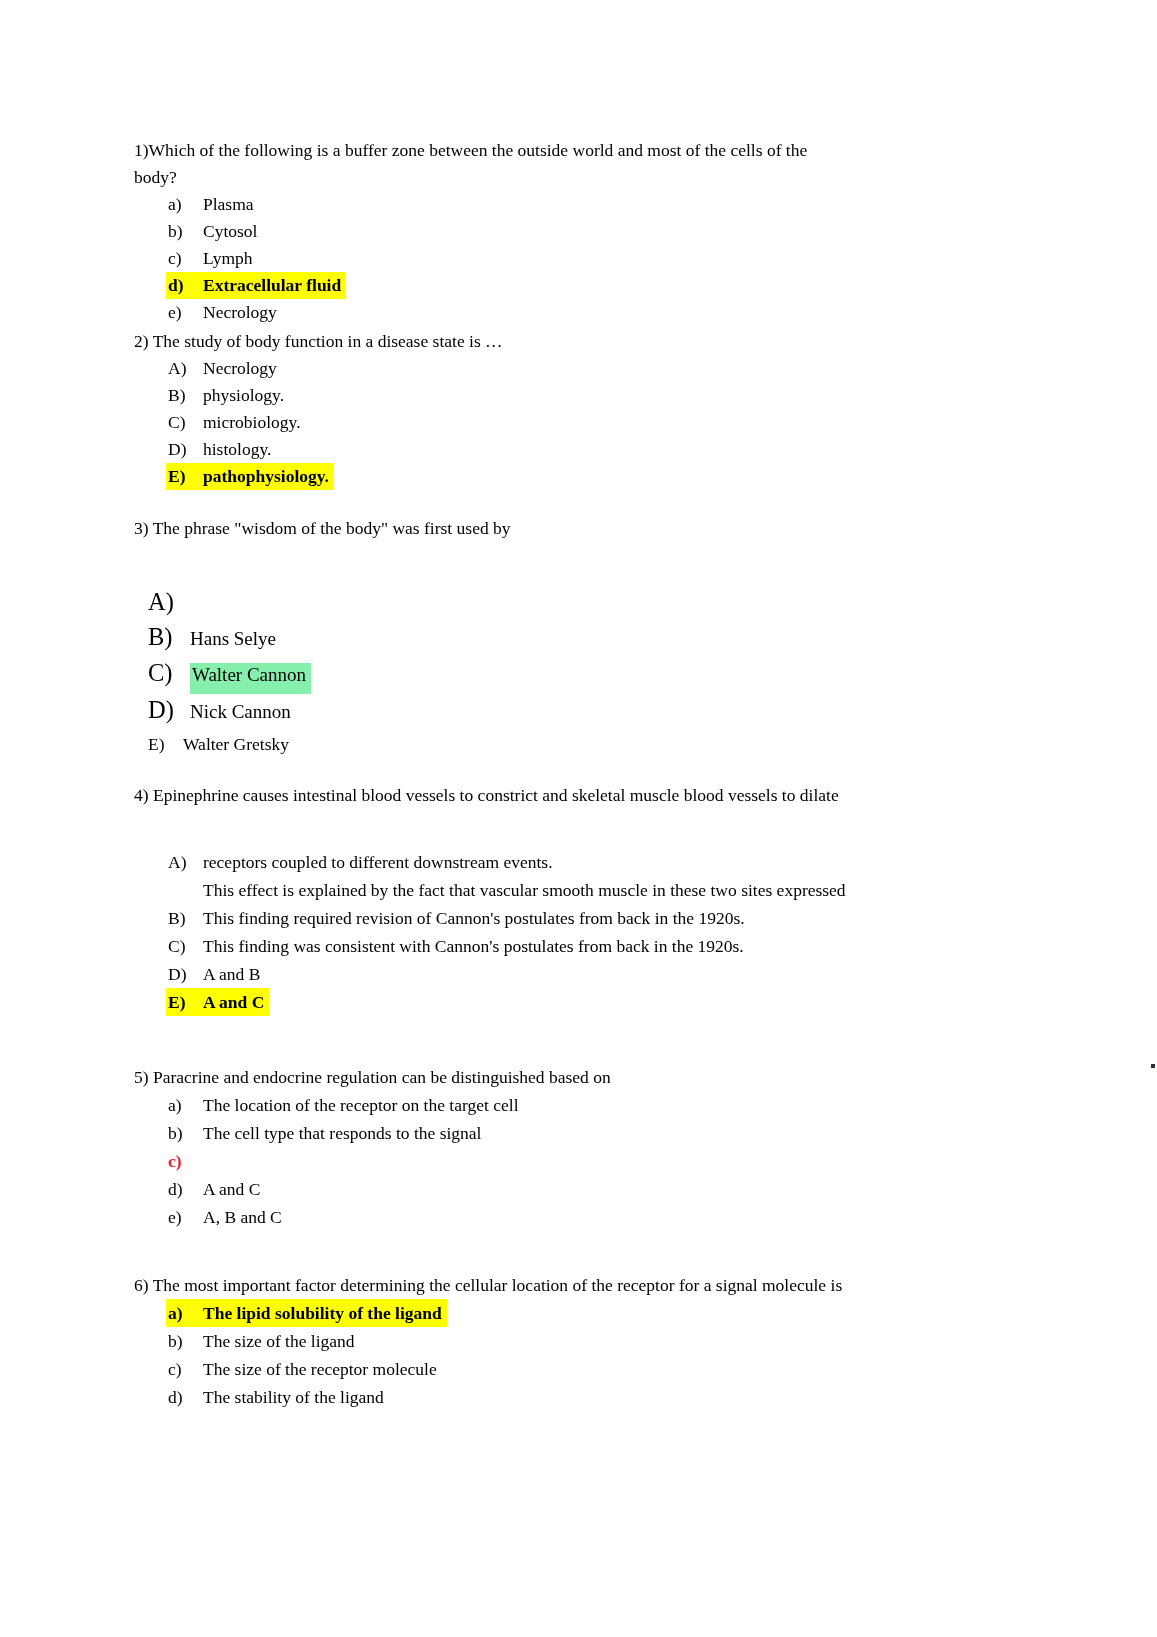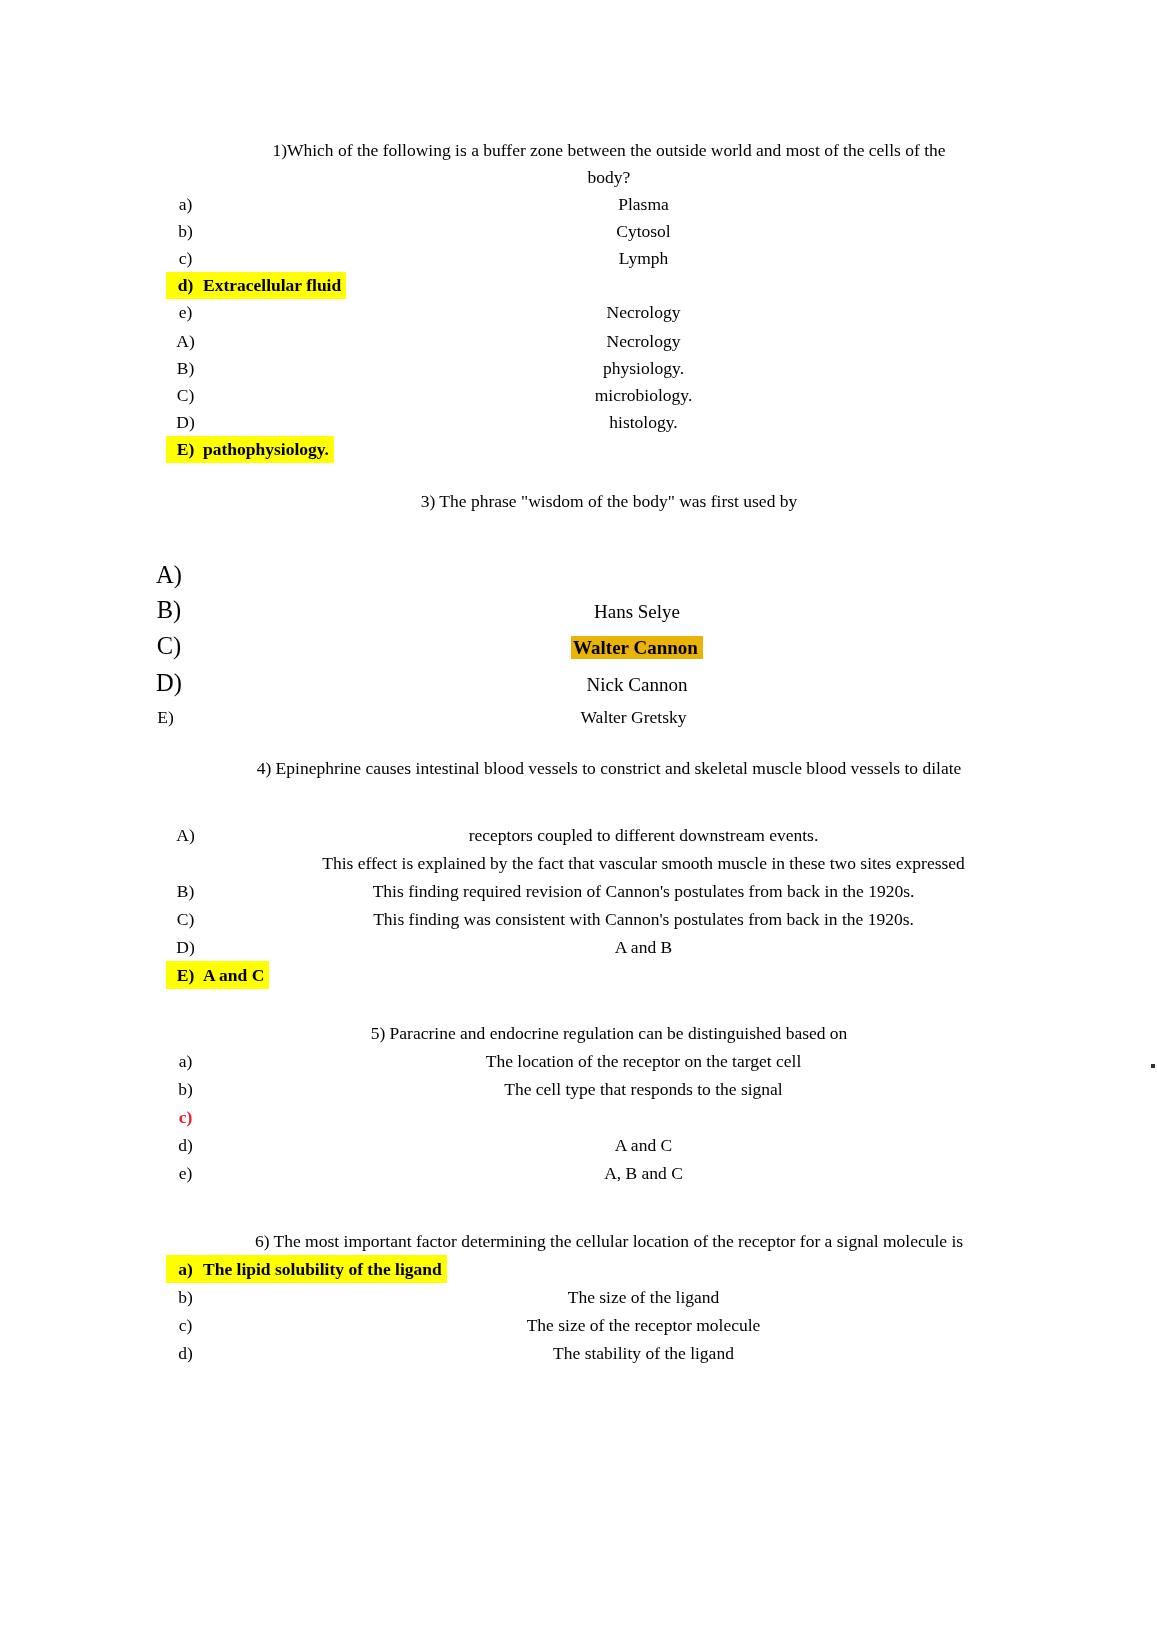--- a/index.html
+++ b/index.html
@@ -5,56 +5,55 @@
   html, body { margin:0; padding:0; background:#ffffff; }
   .page {
     position:relative;
     width:1157px; height:1637px;
     background:#ffffff;
     color:#000000;
     font-family:"Liberation Serif","DejaVu Serif",serif;
     font-size:17.5px;
     line-height:27px;
     overflow:hidden;
-    text-align:center;
   }
   .content { position:absolute; left:134px; top:137px; width:950px; }
   .line { display:block; }
   .q-title { font-size:17.5px; }
 
   
   .opt-row { display:flex; align-items:baseline; padding-left:34px; }
   .opt-row .letter { flex:0 0 35px; }
   .opt-row .opt-text { flex:1 1 auto; }
 
   
   .opt-row.correct { padding-left:32px; }
   .correct .hl { display:flex; align-items:baseline; background:#ffff00; font-weight:bold; padding:0 5px 0 2px; }
   .correct .hl .letter { flex:0 0 35px; }
 
   
-  .hl-inline { background:#eab308; font-weight:bold; padding:1px 5px 1px 2px; }
+  .hl-inline { background:#86efac; font-weight:normal; padding:1px 5px 9px 2px; }
 
   
   .red-option { color:#e81e28; font-weight:bold; }
 
   
   .options-large .opt-row { padding-left:14px; font-size:19px; line-height:34.5px; }
   .options-large .opt-row .letter { flex:0 0 42px; font-size:24.5px; }
   .options-large .opt-row.row-small { font-size:17.5px; line-height:31px; }
   .options-large .opt-row.row-small .letter { flex:0 0 35px; font-size:17.5px; }
 
   
   #q2 { margin-top:2px; }
   #q3 { margin-top:25px; }
   #q3 .options { margin-top:43px; }
   #q4 { margin-top:22px; }
   #q4 .options { margin-top:39px; }
   #q4 .options, #q5 .options, #q6 .options { line-height:28px; }
-  #q5 { margin-top:31px; }
+  #q5 { margin-top:48px; }
   #q6 { margin-top:41px; }
 
   
   .stray { position:absolute; left:1151px; top:1064px; width:4px; height:4px; background:#30303a; }
 </style>
 </head>
 <body>
 
 <div class="page">
   <div class="content">
@@ -84,20 +83,23 @@
           </span>
         </div>
         <div class="opt-row">
           <span class="letter">e)</span>
           <span class="opt-text">Necrology</span>
         </div>
       </div>
     </section>
 
     <section id="q2">
+      <div class="q-title">
+        <span class="line">2) The study of body function in a disease state is …</span>
+      </div>
       <div class="options">
         <div class="opt-row">
           <span class="letter">A)</span>
           <span class="opt-text">Necrology</span>
         </div>
         <div class="opt-row">
           <span class="letter">B)</span>
           <span class="opt-text">physiology.</span>
         </div>
         <div class="opt-row">

